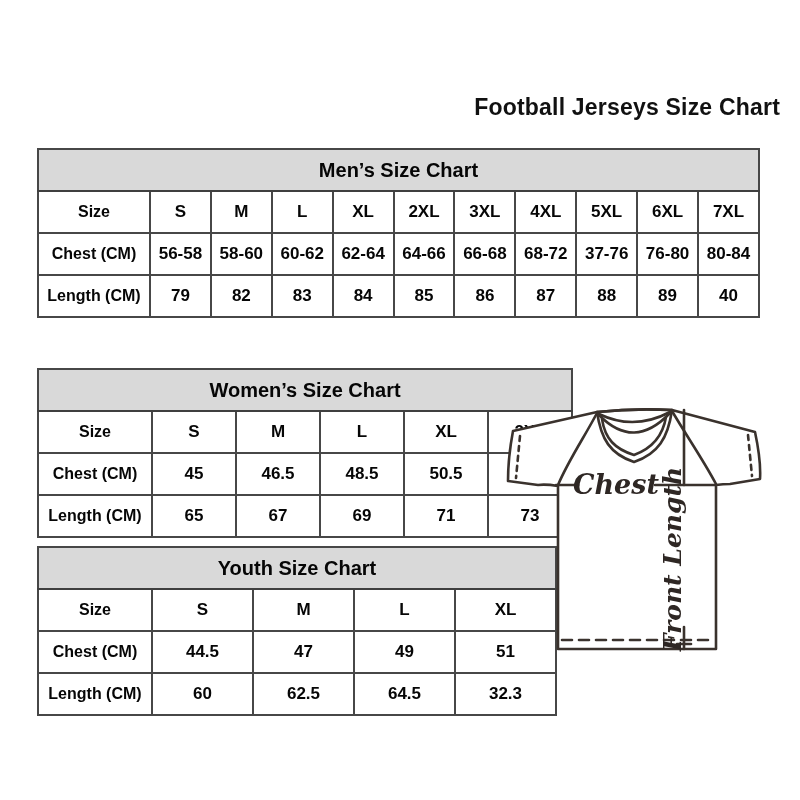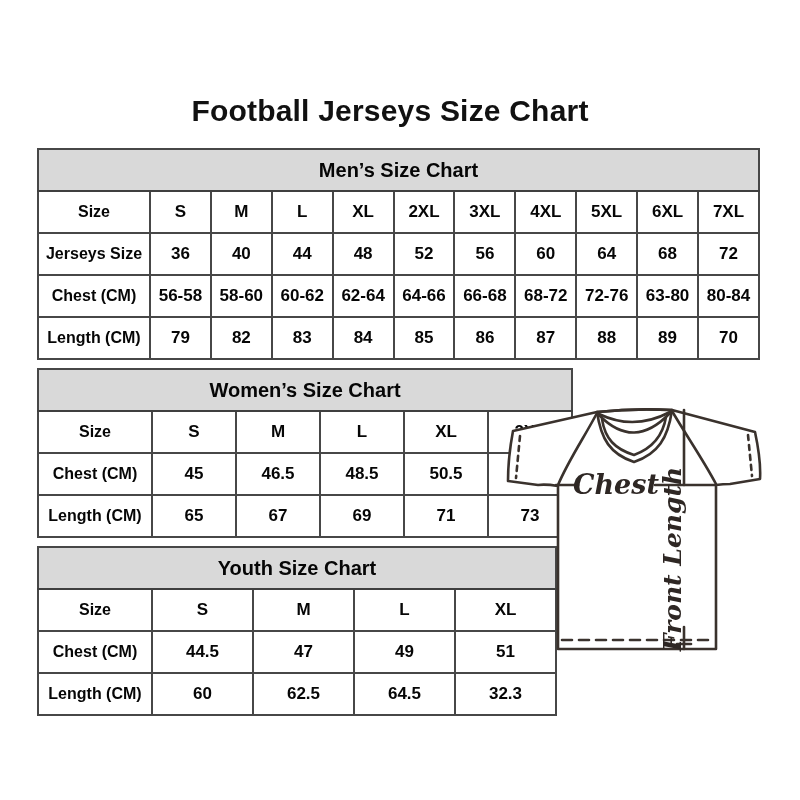--- a/index.html
+++ b/index.html
@@ -1,19 +1,19 @@
 <!DOCTYPE html>
 <html><head>
 <meta charset="utf-8">
 <style>
   html,body{margin:0;padding:0;background:#ffffff;}
   #page{position:relative;width:800px;height:800px;background:#ffffff;overflow:hidden;
         font-family:"Liberation Sans",sans-serif;color:#000;}
-  #page-title{position:absolute;left:0;top:94px;width:780px;text-align:center;
-        font-size:30px;font-weight:bold;color:#111;letter-spacing:.2px;}
+  #page-title{position:absolute;left:0;top:94px;width:780px;text-align:right;
+        font-size:23px;font-weight:bold;color:#111;letter-spacing:.2px;}
   .tbl-wrap{position:absolute;}
   #men-table{left:37px;top:148px;width:723px;}
   #women-table{left:37px;top:368px;width:536px;}
   #youth-table{left:37px;top:546px;width:520px;}
   table.size-table{border-collapse:collapse;table-layout:fixed;width:100%;
         border:2px solid #3f3f3f;padding-left:22px;}
   table.size-table td{border:2px solid #474747;text-align:center;vertical-align:middle;
         height:40px;font-size:17px;font-weight:bold;color:#060606;padding:0 2px;
         overflow:hidden;white-space:nowrap;}
   table.size-table td.band{background:#d9d9d9;font-size:20px;height:40px;
@@ -54,57 +54,44 @@
             <td>L</td>
             <td>XL</td>
             <td>2XL</td>
             <td>3XL</td>
             <td>4XL</td>
             <td>5XL</td>
             <td>6XL</td>
             <td>7XL</td>
           </tr>
           <tr>
-            <td class="rowlabel">Jerseys Size</td>
-            <td>36</td>
-            <td>40</td>
-            <td>44</td>
-            <td>48</td>
-            <td>52</td>
-            <td>56</td>
-            <td>60</td>
-            <td>64</td>
-            <td>68</td>
-            <td>72</td>
-          </tr>
-          <tr>
             <td class="rowlabel">Chest (CM)</td>
             <td>56-58</td>
             <td>58-60</td>
             <td>60-62</td>
             <td>62-64</td>
             <td>64-66</td>
             <td>66-68</td>
             <td>68-72</td>
-            <td>72-76</td>
-            <td>63-80</td>
+            <td>37-76</td>
+            <td>76-80</td>
             <td>80-84</td>
           </tr>
           <tr>
             <td class="rowlabel">Length (CM)</td>
             <td>79</td>
             <td>82</td>
             <td>83</td>
             <td>84</td>
             <td>85</td>
             <td>86</td>
             <td>87</td>
             <td>88</td>
             <td>89</td>
-            <td>70</td>
+            <td>40</td>
           </tr>
         </tbody>
       </table>
     </div>
 
   <div id="women-table" class="tbl-wrap">
       <table class="size-table">
         <colgroup>
           <col style="width: 114px;">
           <col>

